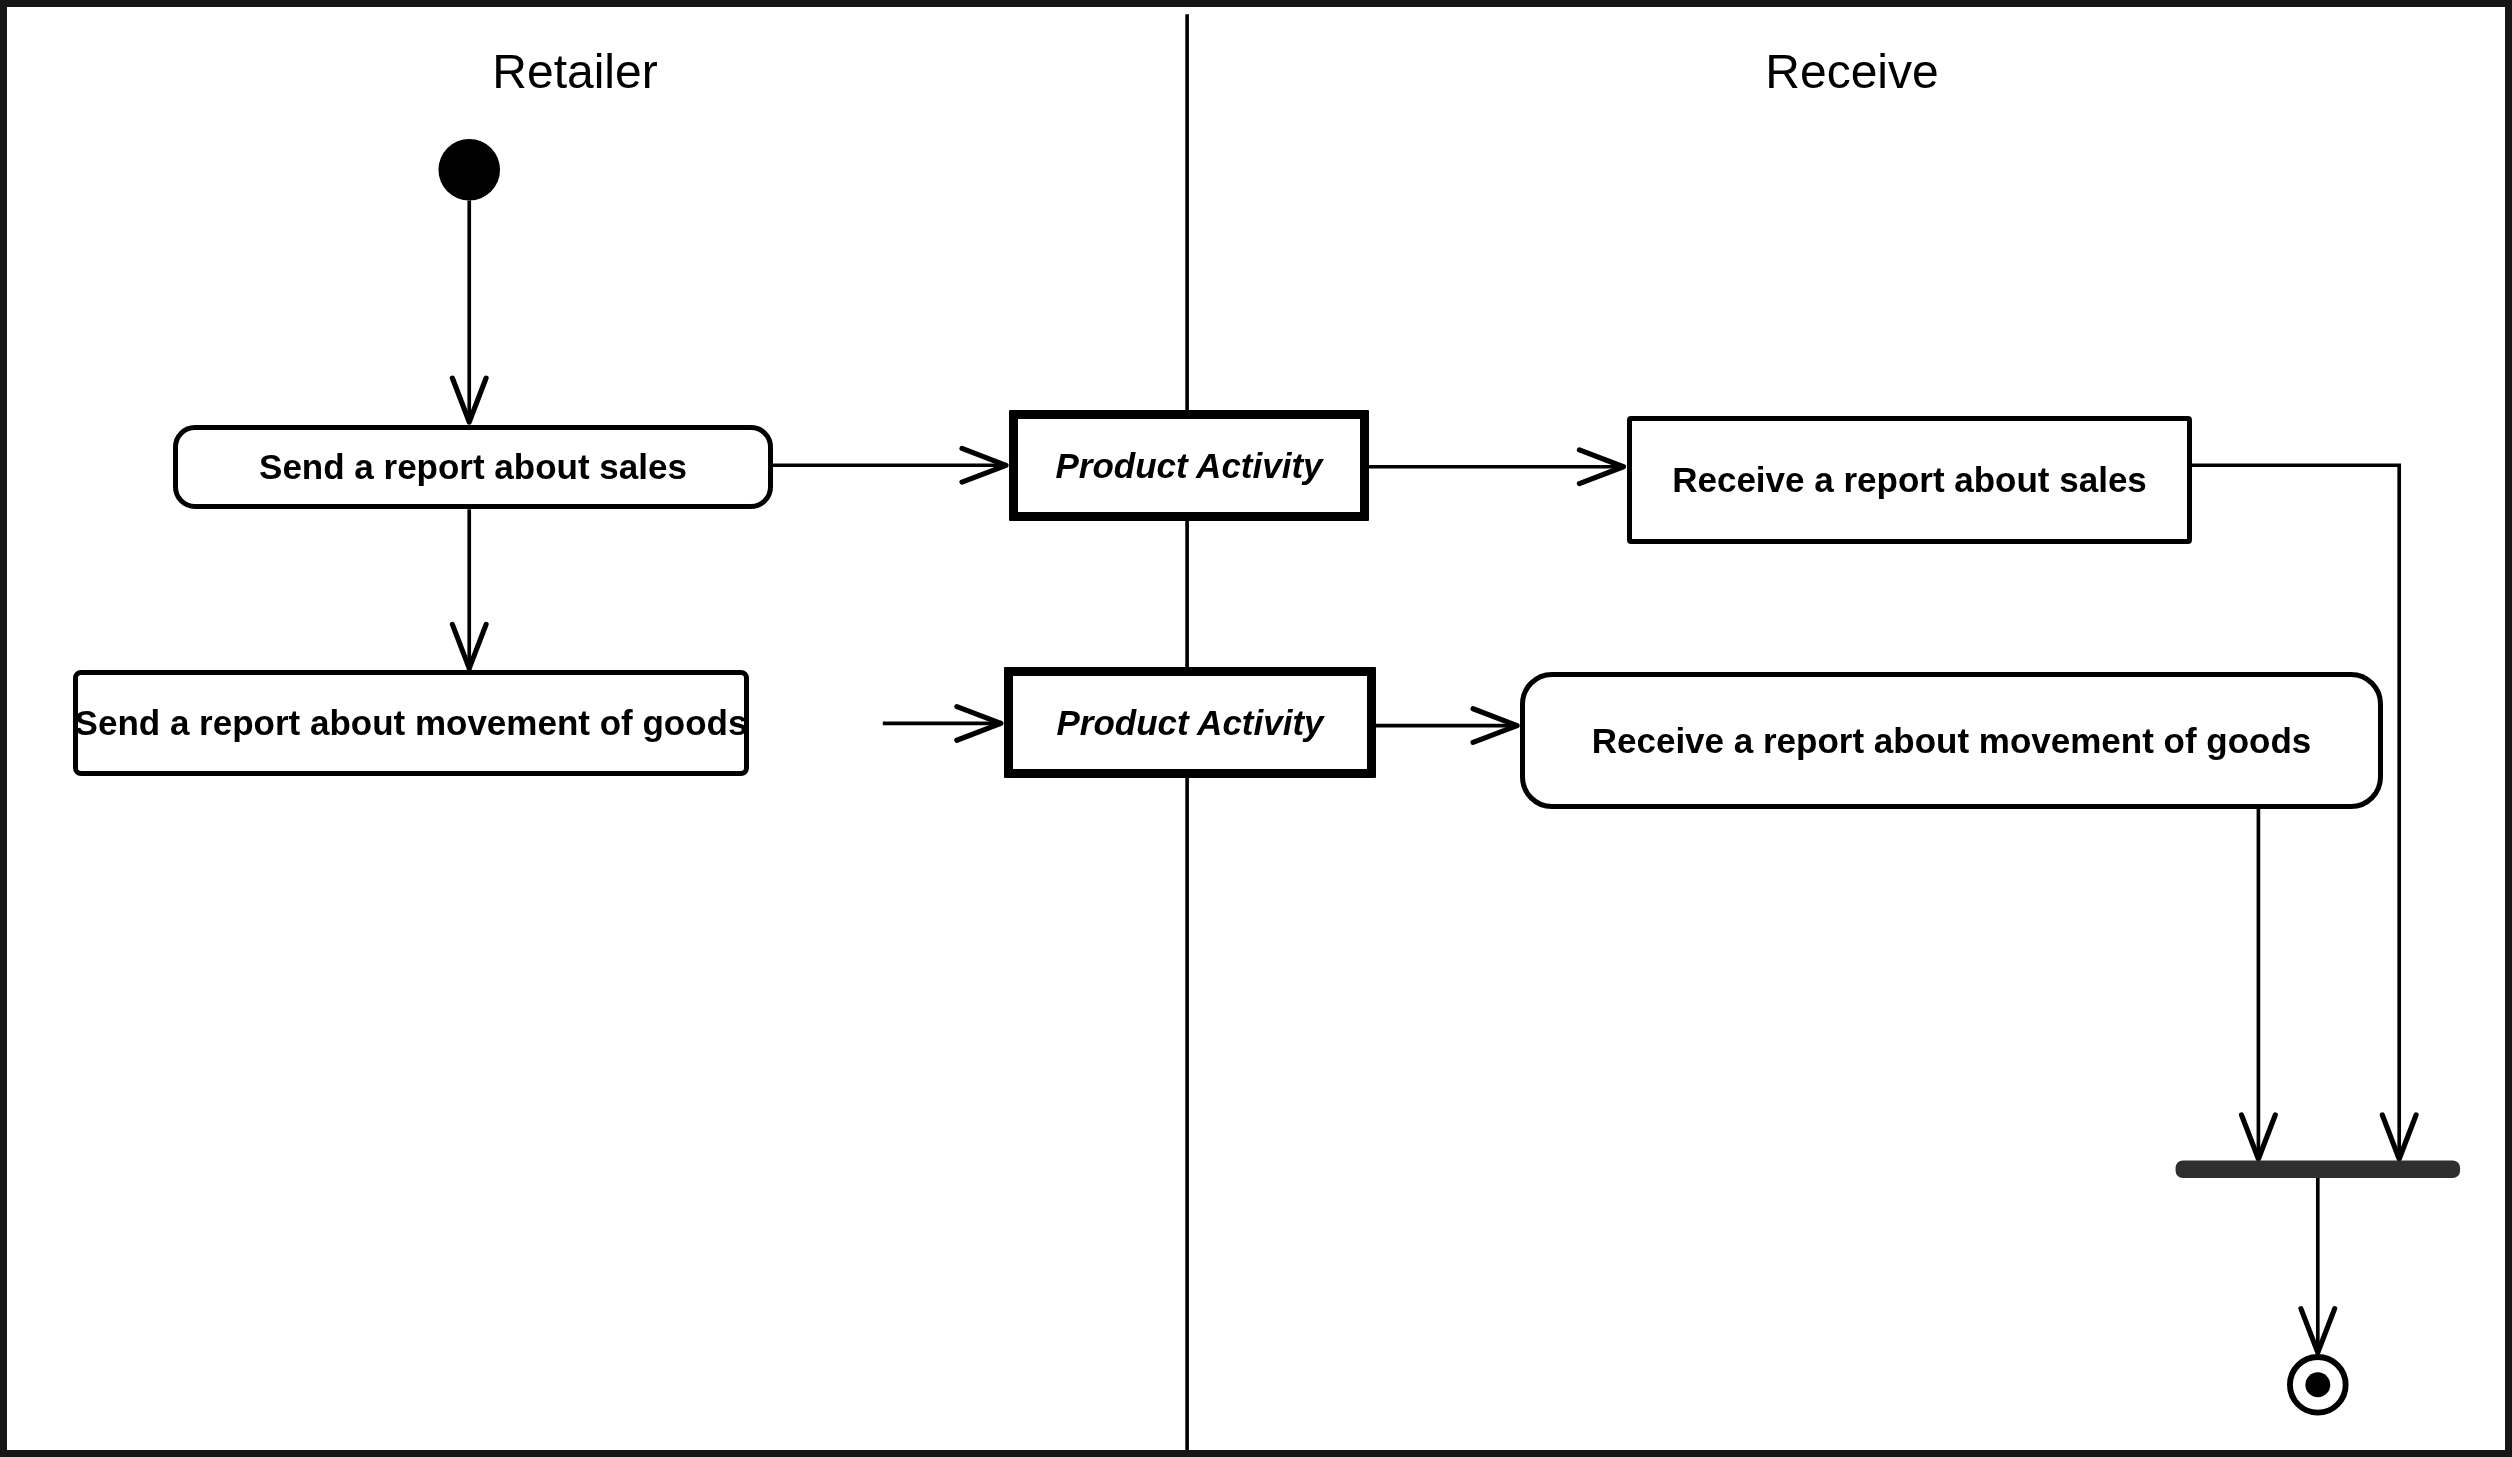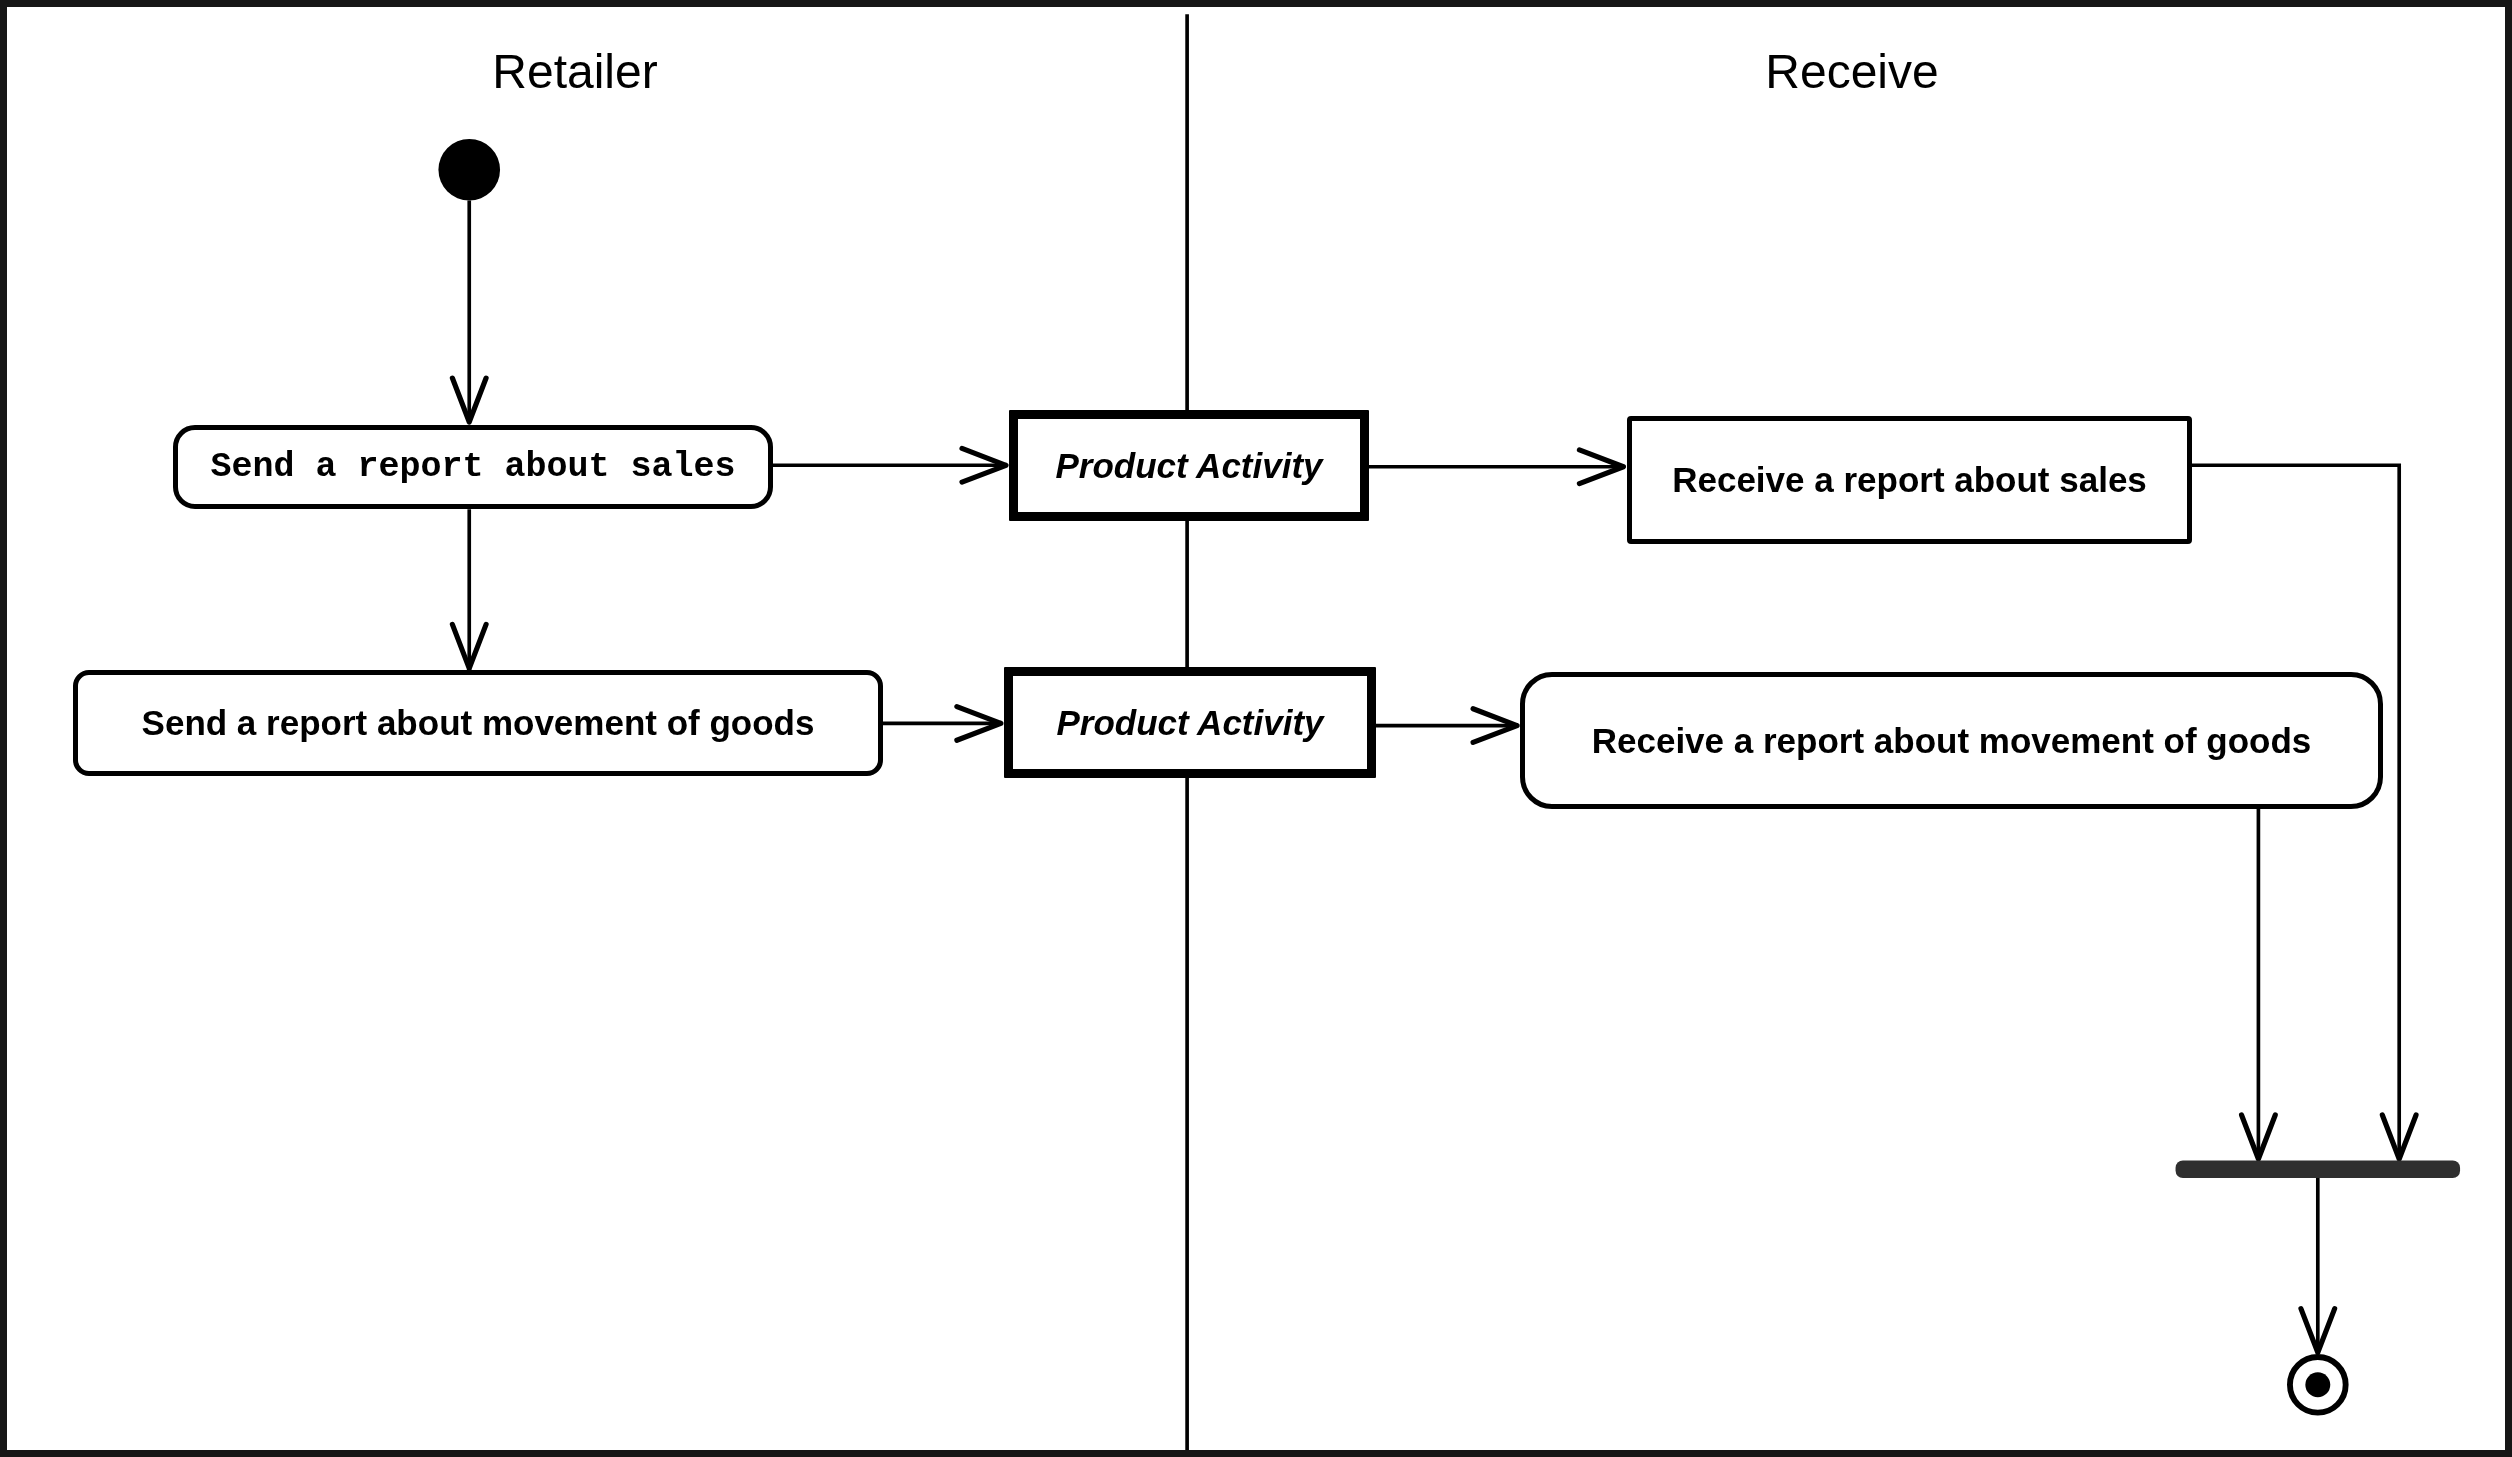--- a/index.html
+++ b/index.html
@@ -104,33 +104,33 @@
 
     <g>
       <circle cx="3151" cy="1879" r="38" fill="#ffffff" stroke="#000000" stroke-width="8"></circle>
       <circle cx="3151" cy="1879" r="17" fill="#000000"></circle>
     </g>
   </svg>
 
   <div class="lane-label" style="left:568px; top:64px;">Retailer</div>
   <div class="lane-label" style="left:1845px; top:64px;">Receive</div>
 
-  <div class="node" style="left:166px; top:418px; width:600px; height:84px; border-radius:22px;font-family:Liberation Mono, monospace;">
+  <div class="node" style="left:166px; top:418px; width:600px; height:84px; border-radius:22px;">
     <span>Send a report about sales</span>
   </div>
 
   <div class="node product" style="left:1002px; top:403px; width:360px; height:111px;">
     <span>Product Activity</span>
   </div>
 
   <div class="node" style="left:1620px; top:409px; width:565px; height:128px; border-radius:4px;">
     <span>Receive a report about sales</span>
   </div>
 
-  <div class="node" style="left:66px; top:663px; width:810px; height:106px; border-radius:16px;">
+  <div class="node" style="left:66px; top:663px; width:676px; height:106px; border-radius:8px;">
     <span>Send a report about movement of goods</span>
   </div>
 
   <div class="node product" style="left:997px; top:660px; width:372px; height:111px;">
     <span>Product Activity</span>
   </div>
 
   <div class="node" style="left:1513px; top:665px; width:863px; height:137px; border-radius:32px;">
     <span>Receive a report about movement of goods</span>
   </div>

